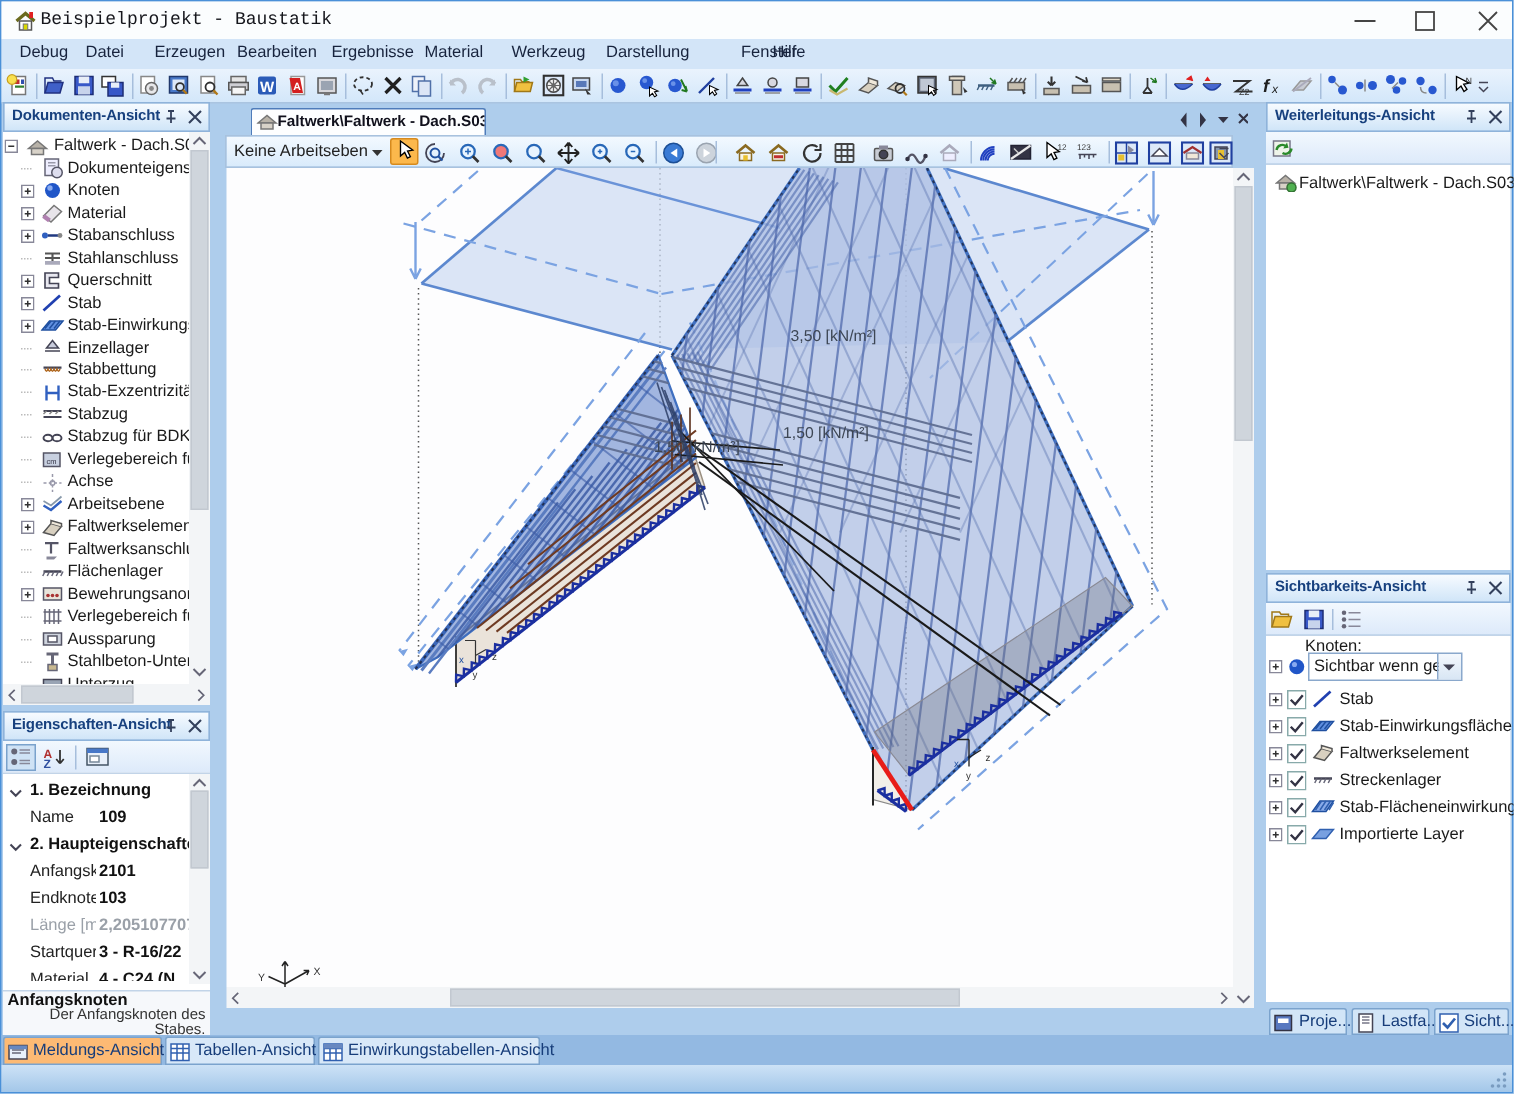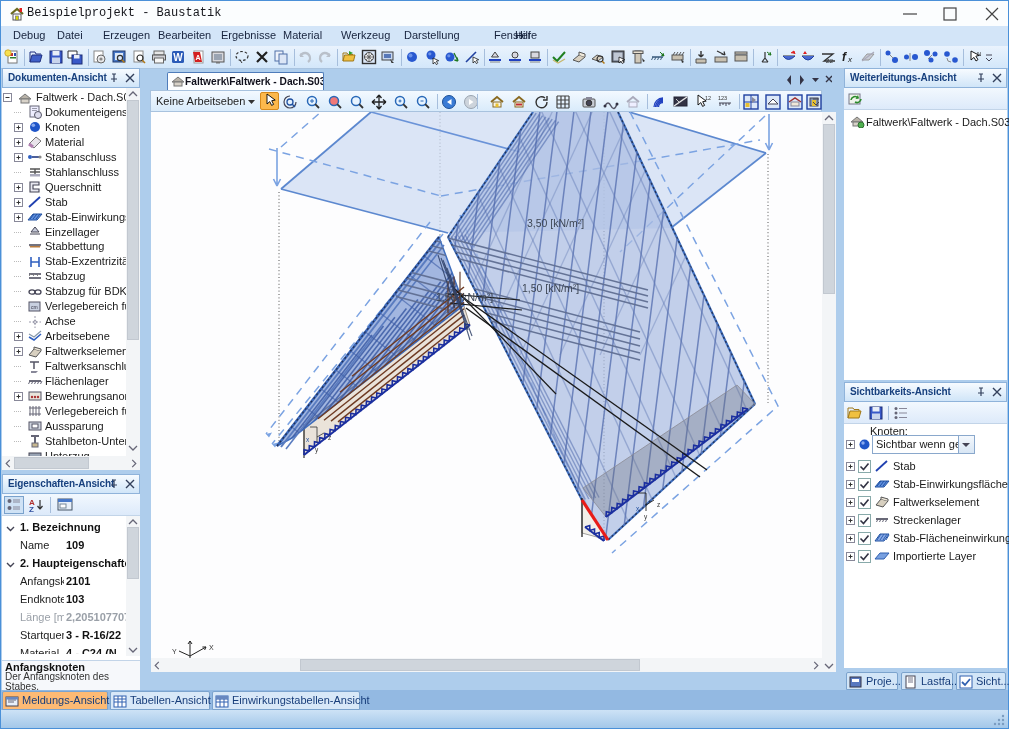--- a/index.html
+++ b/index.html
@@ -579,21 +579,21 @@
 <div class="abs sb" style="left:126px;top:516px;width:14px;height:140px;"></div>
 <svg class="abs" style="left:128px;top:518px" width="10" height="8" viewBox="0 0 10 8">
     <path d="M1 6 l4-4 4 4" fill="none" stroke="#667" stroke-width="1.3"></path>
   </svg>
 <svg class="abs" style="left:128px;top:646px" width="10" height="8" viewBox="0 0 10 8">
     <path d="M1 2 l4 4 4-4" fill="none" stroke="#667" stroke-width="1.3"></path>
   </svg>
 <div class="sbthumb" style="left:127px;top:527px;width:12px;height:52px;"></div>
 <div class="abs" style="left:2px;top:660px;width:138px;height:30px;background:#f6f8fb;border-top:1px solid #c2d4e8;"></div>
 <div class="gridrow bold" style="left:5px;top:661px;font-size:11px;">Anfangsknoten</div>
-<div class="gridrow" style="left:5px;top:672px;font-size:10px;color:#333;width:132px;white-space:normal;line-height:9.5px;">Der Anfangsknoten des Stabes.</div>
+<div class="gridrow" style="left:5px;top:672px;font-size:10px;color:#333;width:132px;white-space:normal;line-height:9.5px;text-align:right;">Der Anfangsknoten des Stabes.</div>
 <div class="abs" style="left:150px;top:68px;width:672px;height:22px;"></div>
 <div class="abs doctab">Faltwerk\Faltwerk - Dach.S03</div>
 <svg class="abs" style="left:171px;top:74px" width="15" height="14" viewBox="0 0 15 14">
     <path d="M1 8 L7 3 L13 8 Z" fill="#b8b2a8" stroke="#777"></path>
     <rect x="3" y="8" width="8" height="4" fill="#d8d2c8" stroke="#777"></rect>
   </svg>
 <svg class="abs" style="left:786px;top:73px" width="46" height="14" viewBox="0 0 46 14">
     <path d="M5 2 l-4 5 4 5 z" fill="#334"></path>
     <path d="M14 2 l4 5 -4 5 z" fill="#334"></path>
     <path d="M26 5 l3.5 4 3.5-4 z" fill="#334"></path>

